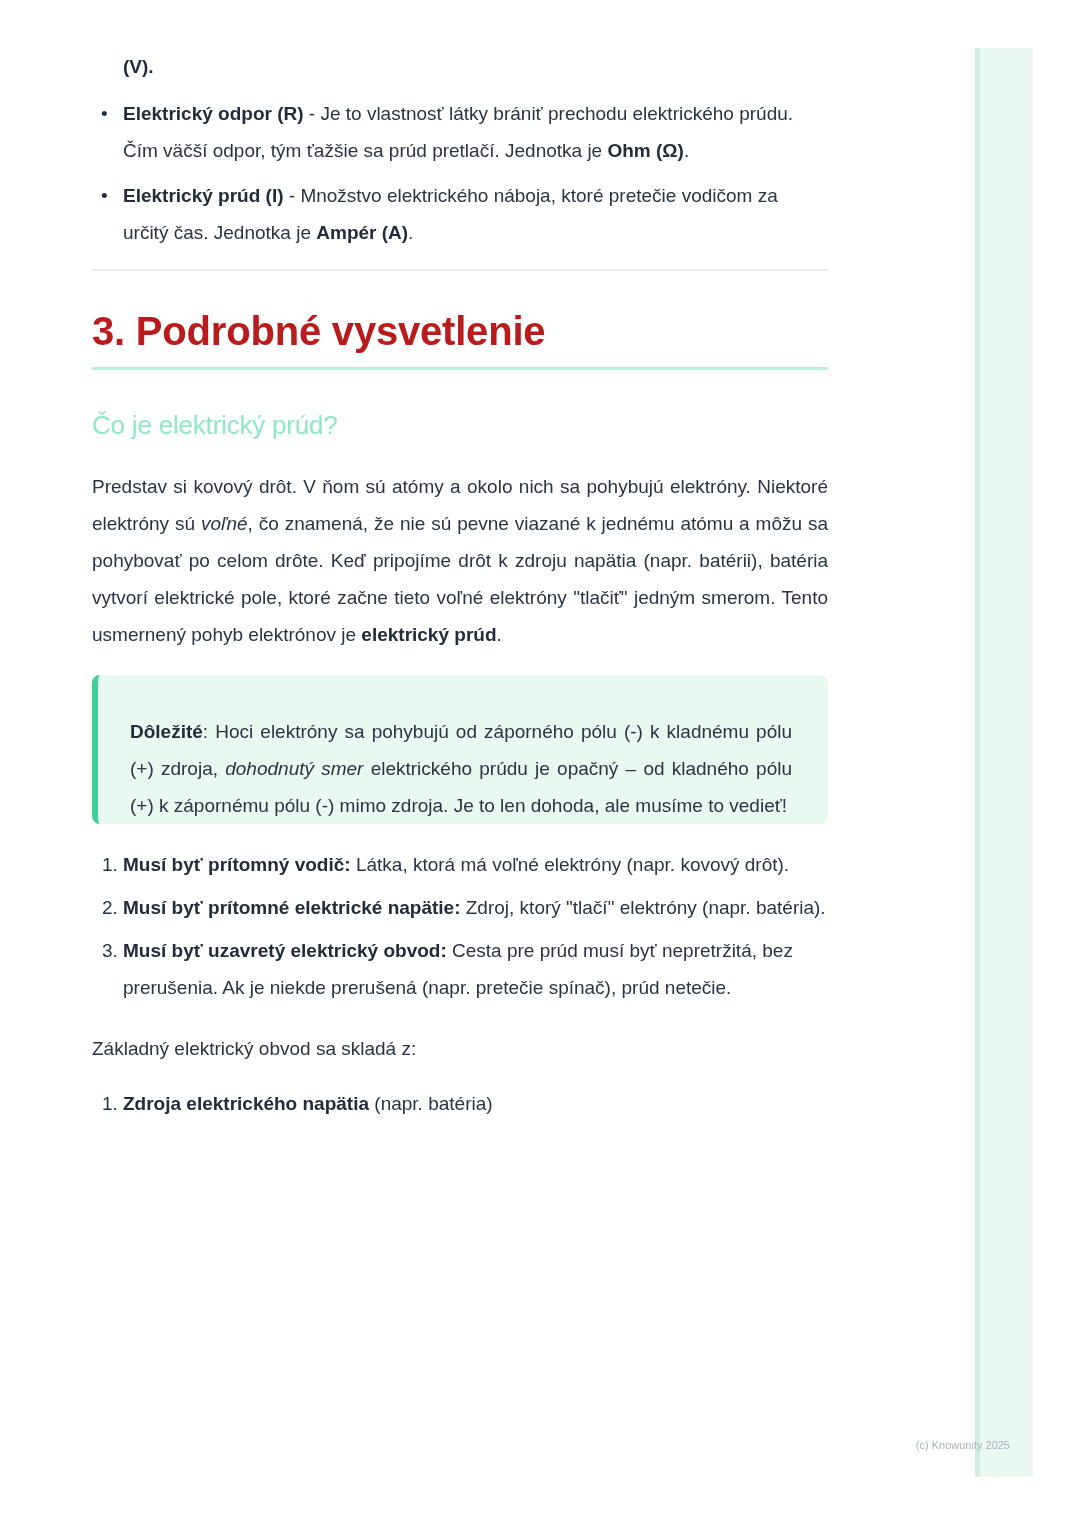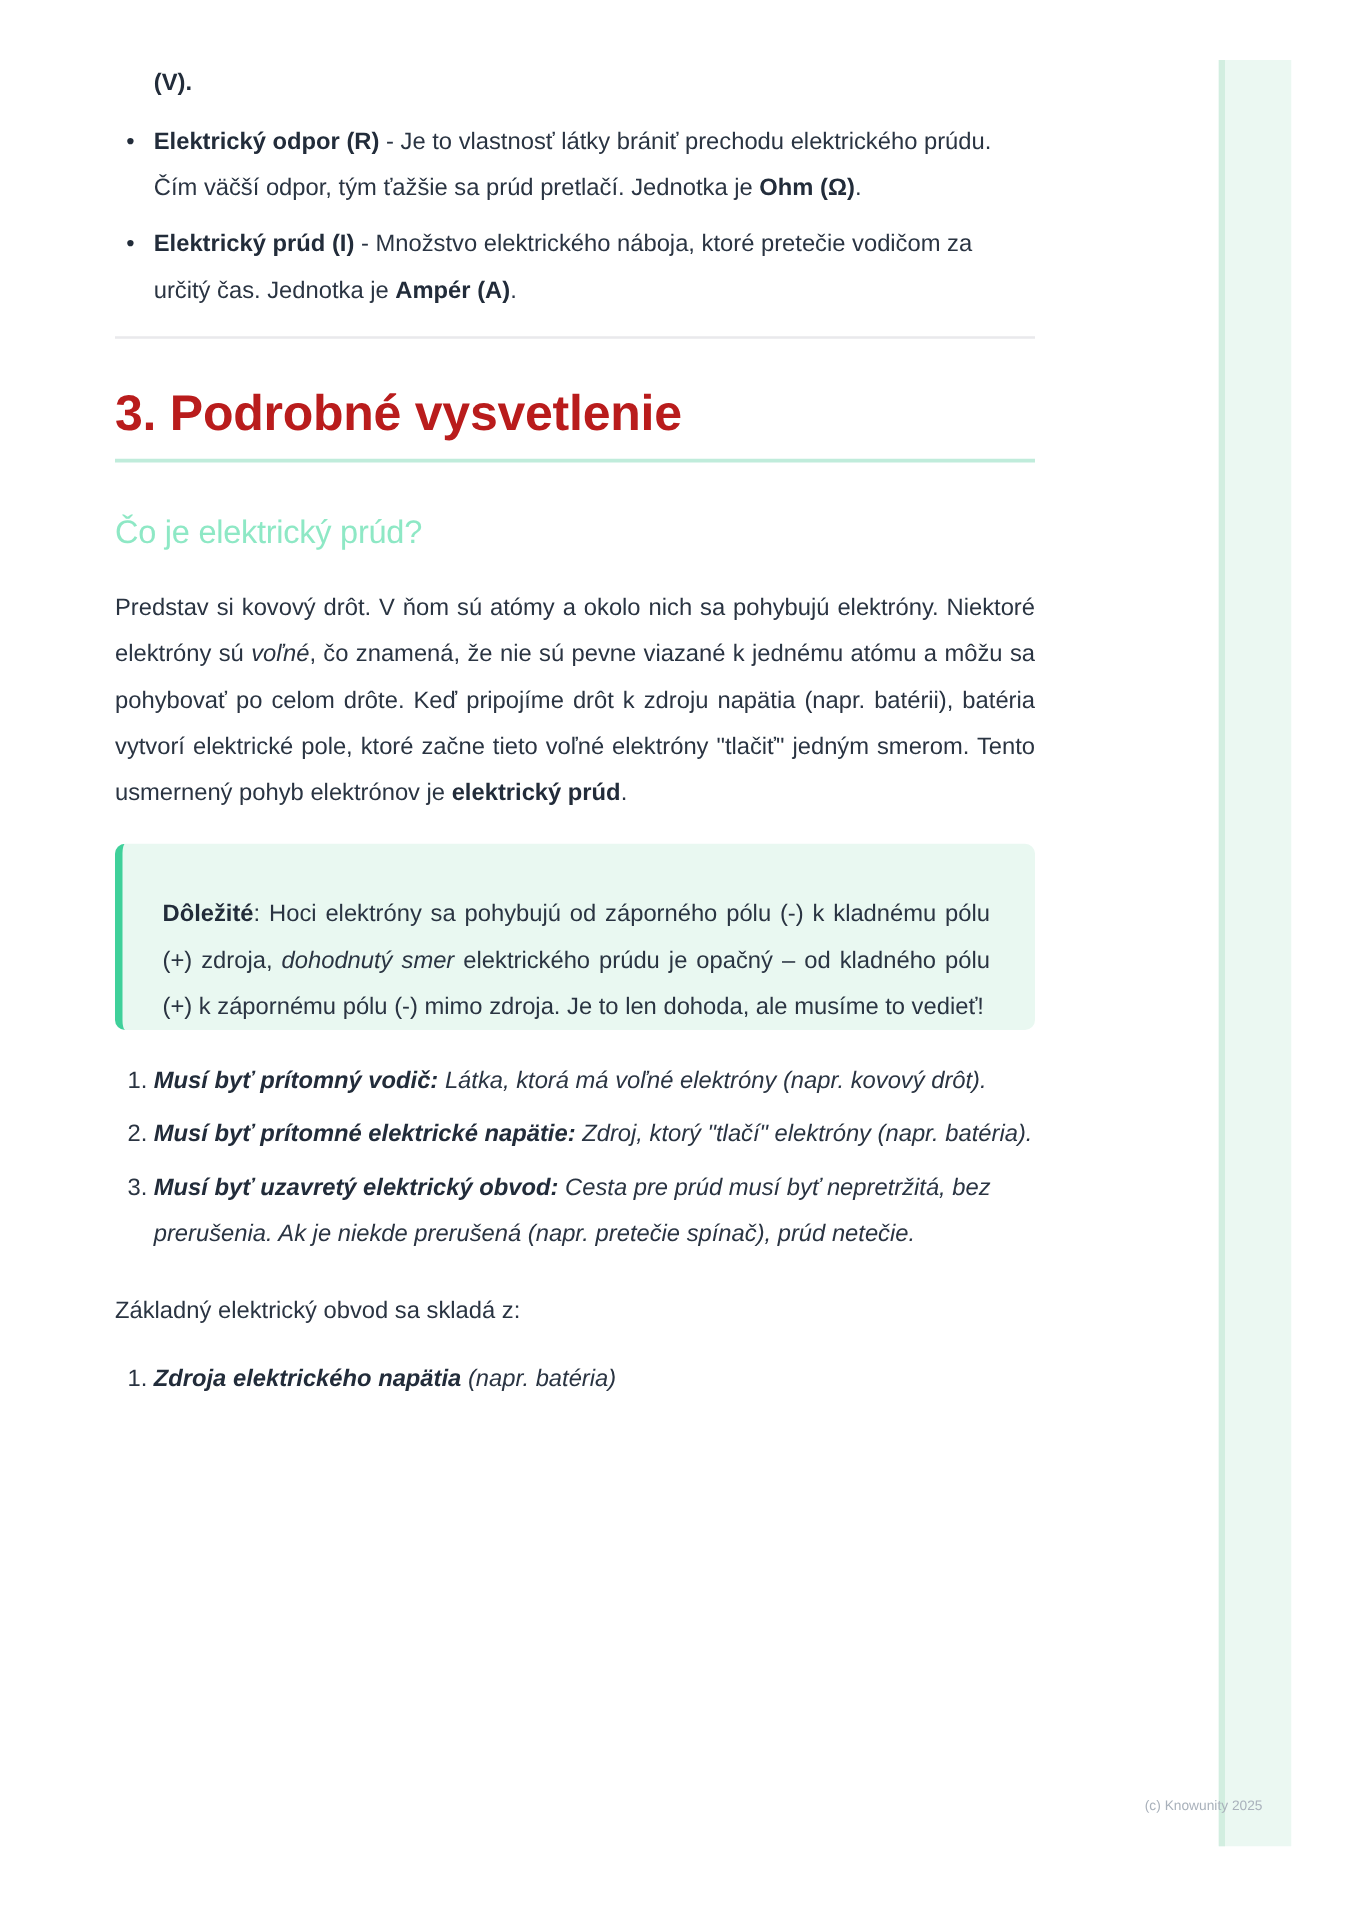--- a/index.html
+++ b/index.html
@@ -80,21 +80,21 @@
     border-radius: 8px;
     padding: 12px 36px 0 32px;
   }
   .callout-text { margin: 0; }
 
   .numlist { margin-top: 22px; }
   .numlist2 { margin-top: 18px; }
   .num-item { display: flex; }
   .num-item + .num-item { margin-top: 6px; }
   .num { flex: none; width: 31px; padding-left: 10px; }
-  .ni-text { flex: 1; font-style: italic; }
+  .ni-text { flex: 1; }
 
   .footer {
     position: absolute;
     top: 1437px;
     right: 70px;
     font-size: 11px;
     line-height: 17px;
     color: #a9b1bb;
   }
 </style>

